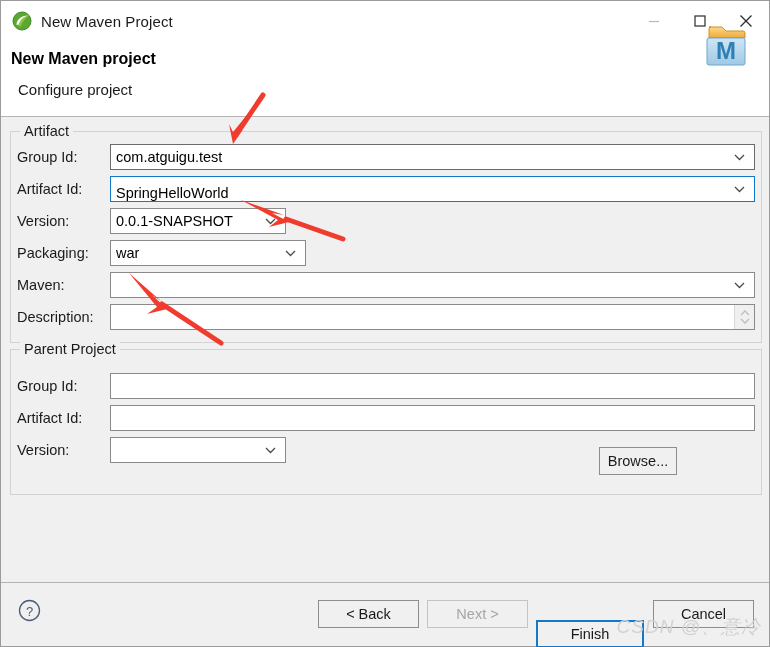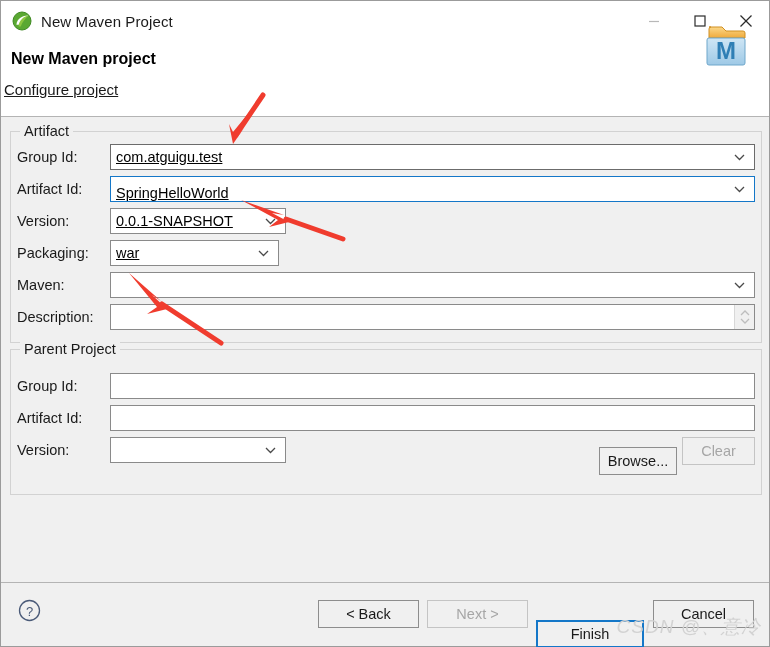--- a/index.html
+++ b/index.html
@@ -59,24 +59,23 @@
   }
   #header-title {
     position: absolute;
     left: 10px; top: 9px;
     font-size: 16px;
     font-weight: bold;
     color: #000000;
   }
   #header-sub {
     position: absolute;
-    left: 3px; top: 40px;
+    left: 17px; top: 40px;
     font-size: 15px;
     color: #1a1a1a;
-    text-decoration: underline;
   }
   #maven-icon {
     position: absolute;
     right: 14px; top: -28px;
     width: 58px; height: 58px;
   }
 
   
   #body {
     position: relative;
@@ -107,21 +106,20 @@
 
   
   .inputbox {
     position: absolute;
     background: #ffffff;
     border: 1px solid #6b6b6b;
     height: 26px;
     display: flex;
     align-items: center;
     padding: 0 2px 0 5px;
-    text-decoration: underline;
   }
   .inputbox.focused { border: 1px solid #1477c8; align-items: flex-end; }
   .inputbox.thin { border: 1px solid #8a8a8a; }
   .inputbox .val {
     font-size: 14.5px;
     color: #000000;
     white-space: nowrap;
     overflow: hidden;
     flex: 1 1 auto;
   }
@@ -291,21 +289,21 @@
     <div class="inputbox thin" style="left:109px; top:91px; width:176px;">
       <div class="val">0.0.1-SNAPSHOT</div>
       <div class="chev">
         <svg width="11" height="7" viewBox="0 0 11 7">
             <polyline points="1,1 5.5,5.5 10,1" fill="none" stroke="#4a4a4a" stroke-width="1.3"></polyline>
           </svg>
       </div>
     </div>
 
     <div class="field-label" style="left:16px; top:128px;">Packaging:</div>
-    <div class="inputbox thin" style="left:109px; top:123px; width:169px;">
+    <div class="inputbox thin" style="left:109px; top:123px; width:196px;">
       <div class="val">war</div>
       <div class="chev">
         <svg width="11" height="7" viewBox="0 0 11 7">
             <polyline points="1,1 5.5,5.5 10,1" fill="none" stroke="#4a4a4a" stroke-width="1.3"></polyline>
           </svg>
       </div>
     </div>
 
     <div class="field-label" style="left:16px; top:160px;">Maven:</div>
     <div class="inputbox thin" style="left:109px; top:155px; width:645px;">
@@ -348,21 +346,20 @@
     <div class="inputbox thin" style="left:109px; top:320px; width:176px;">
       <div class="val"></div>
       <div class="chev">
         <svg width="11" height="7" viewBox="0 0 11 7">
             <polyline points="1,1 5.5,5.5 10,1" fill="none" stroke="#4a4a4a" stroke-width="1.3"></polyline>
           </svg>
       </div>
     </div>
 
     <div class="btn" style="left:598px; top:330px; width:78px;">Browse...</div>
-    <div class="btn disabled" style="left:681px; top:320px; width:73px;">Clear</div>
 
     <div id="advanced">
       <span id="adv-arrow"></span>
       <span>Advanced</span>
     </div>
   </div>
 
   <div id="footer">
     <div id="help-btn">
       <svg width="23" height="23" viewBox="0 0 23 23">

